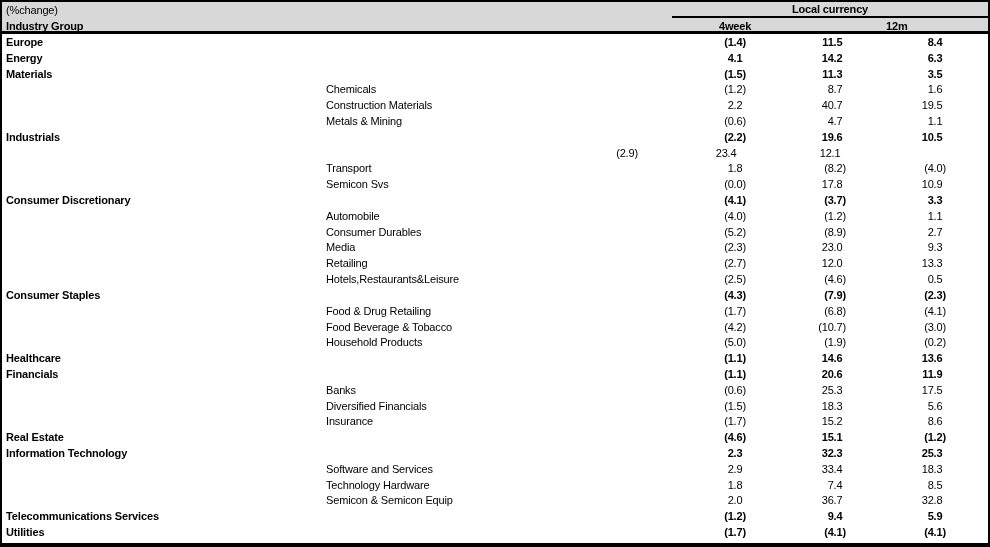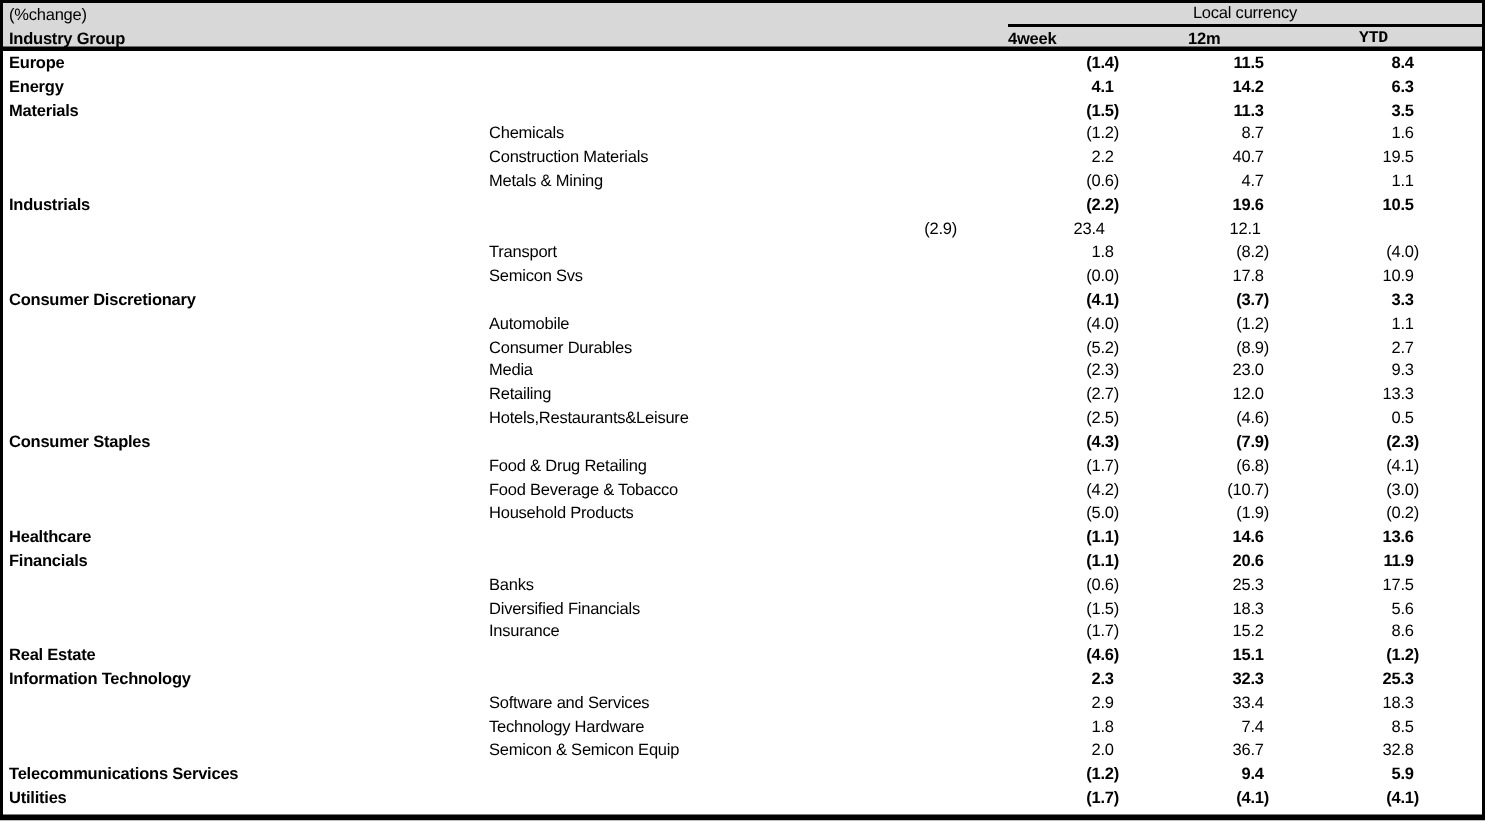--- a/index.html
+++ b/index.html
@@ -20,26 +20,26 @@
     overflow: hidden;
   }
   
   .hdr {
     height: 32px;
     background: #d8d8d8;
     border-bottom: 3px solid #000;
   }
   .hdr-row { display: grid; height: 16px; align-items: center; }
   .hdr-row.r1 { grid-template-columns: 670px 316px; }
-  .hdr-row.r2 { grid-template-columns: 670px 108px 106px 102px; }
+  .hdr-row.r2 { grid-template-columns: 670px 108px 106px 102px; gap: 47px; }
   .hdr-corner { padding-left: 4px; white-space: nowrap; }
   .hdr-corner.bold { font-weight: bold; }
   .hdr-group {
     text-align: center;
-    font-weight: normal;
+    font-weight: bold;
     border-bottom: 2px solid #000;
     height: 16px;
     line-height: 15px;
   }
   .hdr-col { text-align: left; font-weight: bold; white-space: nowrap; }
   .hdr-col.c2 { padding-left: 12px; }
   .hdr-col.c3 { padding-left: 20px; font-family: Liberation Mono, monospace; }
   
   .tbody {
     height: 506px;

